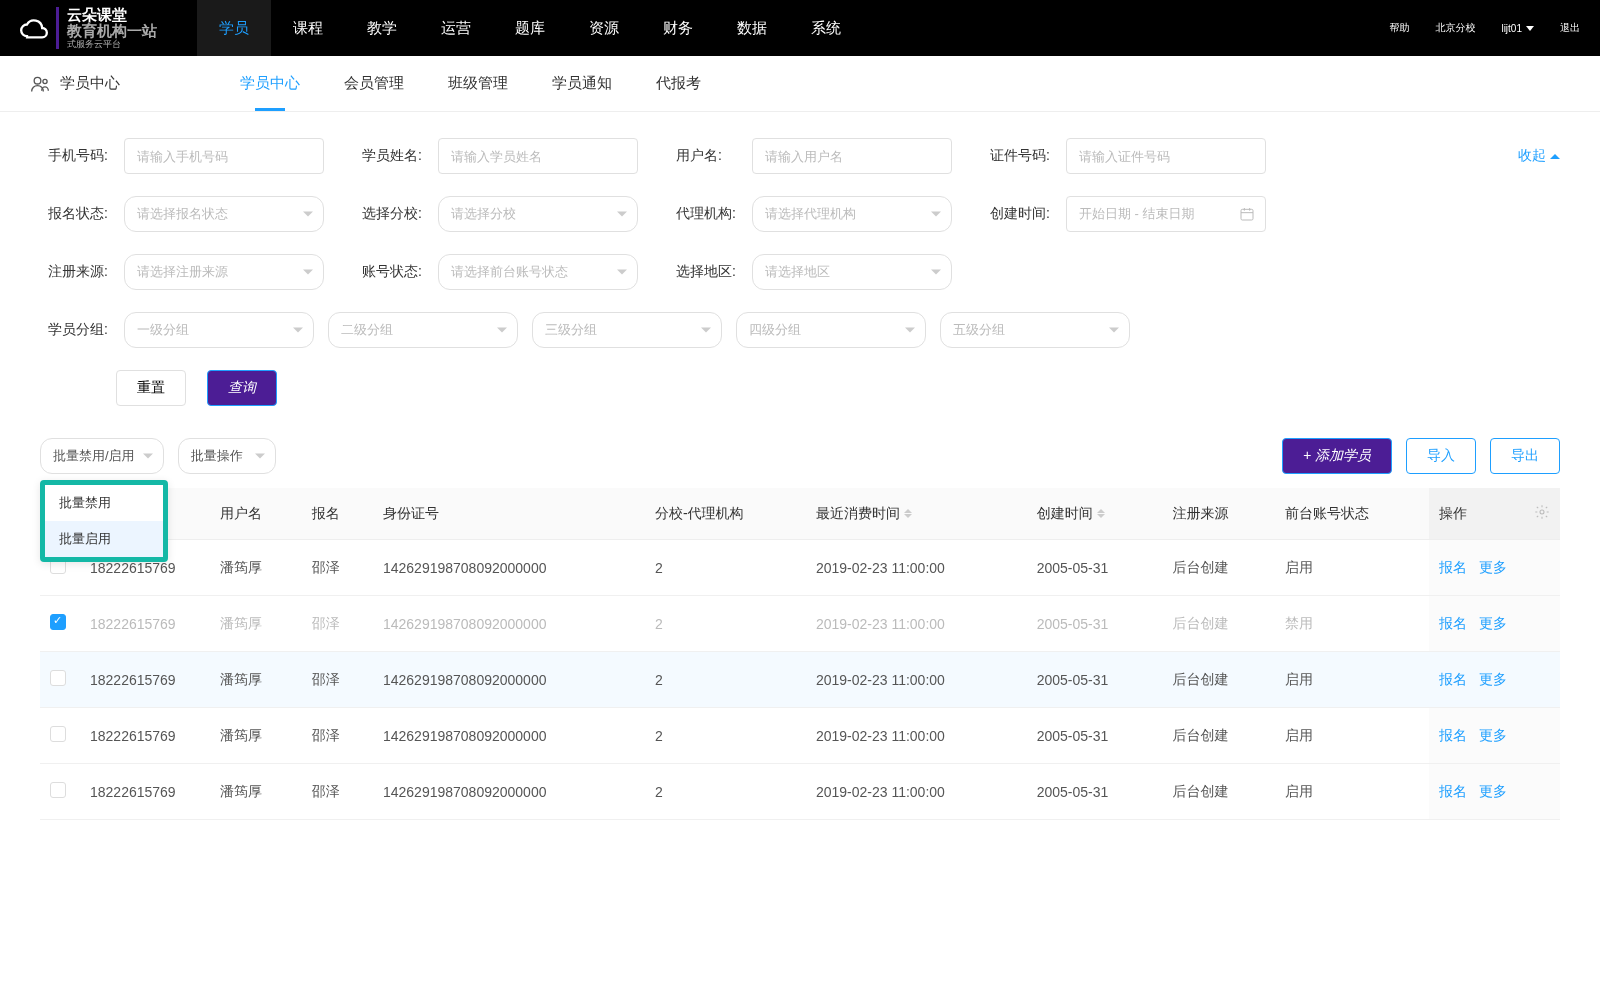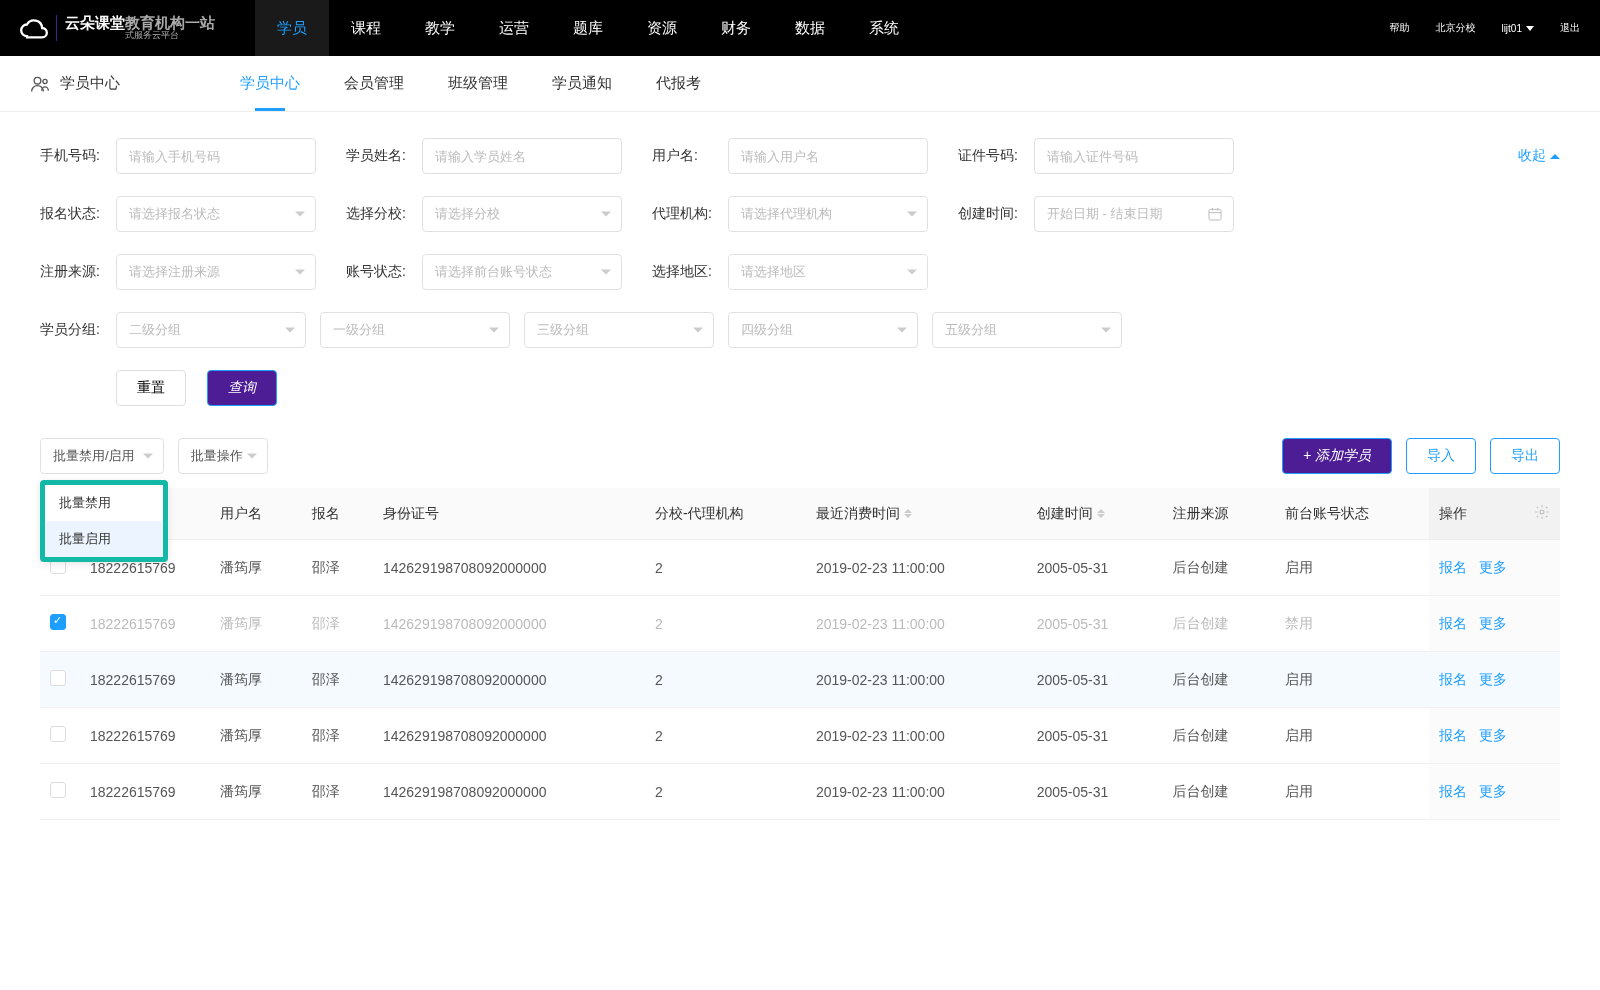--- a/index.html
+++ b/index.html
@@ -1,44 +1,44 @@
 <!DOCTYPE html>
 <html><head>
 <meta charset="utf-8">
 <style>
 * { box-sizing: border-box; margin: 0; padding: 0; }
 body { font-family: -apple-system, "PingFang SC", "Microsoft YaHei", sans-serif; font-size: 14px; color: #333; background: #fff; }
 .topbar { background: #000; color: #fff; height: 56px; display: flex; align-items: center; padding: 0 20px; }
 .logo { display: flex; align-items: center; gap: 8px; margin-right: 40px; }
 .logo-icon { width: 28px; height: 28px; }
-.logo-txt { display: flex; flex-direction: row; line-height: 1.1; border-left: 1px solid #4c1d95; padding-left: 8px; }
+.logo-txt { display: flex; flex-direction: column; line-height: 1.1; border-left: 3px solid #4c1d95; padding-left: 8px; }
 .logo-txt span:first-child { font-size: 15px; font-weight: 600; }
 .logo-txt span:last-child { font-size: 9px; color: #aaa; }
 .top-nav { display: flex; height: 100%; text-align: right; }
 .top-nav-item { padding: 0 22px; display: flex; align-items: center; color: #fff; cursor: pointer; font-size: 15px; }
 .top-nav-item.active { background: #1a1a1a; color: #1e9fff; }
 .top-right { margin-left: auto; display: flex; gap: 26px; align-items: center; font-size: 10px; }
 .top-right-item { cursor: pointer; display: flex; align-items: center; gap: 4px; }
 .caret-down { width: 0; height: 0; border-left: 4px solid transparent; border-right: 4px solid transparent; border-top: 5px solid #fff; display: inline-block; }
 
 .subbar { height: 56px; border-bottom: 1px solid #eee; display: flex; align-items: center; padding: 0 30px; }
 .sub-left { display: flex; align-items: center; gap: 10px; color: #333; font-size: 15px; margin-right: 120px; }
 .sub-nav { display: flex; gap: 44px; height: 100%; }
 .sub-nav-item { display: flex; align-items: center; cursor: pointer; position: relative; font-size: 15px; }
 .sub-nav-item.active { color: #1e9fff; }
 .sub-nav-item.active::after { content: ""; position: absolute; bottom: 0; left: 50%; transform: translateX(-50%); width: 30px; height: 3px; background: #1e9fff; }
 
 .filters { padding: 26px 40px 0 40px; }
 .filter-row { display: flex; margin-bottom: 22px; gap: 0; flex-wrap: wrap; }
 .filter-group { display: flex; align-items: center; margin-right: 30px; }
-.filter-label { width: 76px; text-align: left; color: #333; font-size: 14px; flex-shrink: 0; }
+.filter-label { width: 76px; text-align: left; color: #333; font-size: 14px; flex-shrink: 0; margin-left: 8px; }
 .filter-label::after { content: ":"; }
 .input { border: 1px solid #e0e0e0; border-radius: 4px; height: 36px; padding: 0 12px; font-size: 13px; color: #666; background: #fff; }
 .input::placeholder { color: #bbb; }
-.select { border: 1px solid #e0e0e0; border-radius: 4px; height: 36px; padding: 0 30px 0 12px; font-size: 13px; color: #bbb; background: #fff; position: relative; display: flex; align-items: center; cursor: pointer; }
+.select { border: 1px solid #e0e0e0; border-radius: 12px; height: 36px; padding: 0 30px 0 12px; font-size: 13px; color: #bbb; background: #fff; position: relative; display: flex; align-items: center; cursor: pointer; }
 .select::after { content: ""; position: absolute; right: 10px; top: 50%; transform: translateY(-50%); width: 0; height: 0; border-left: 5px solid transparent; border-right: 5px solid transparent; border-top: 5px solid #ccc; }
 .date-range { border: 1px solid #e0e0e0; border-radius: 4px; height: 36px; padding: 0 36px 0 12px; font-size: 13px; color: #bbb; display: flex; align-items: center; position: relative; width: 200px; }
 .date-icon { position: absolute; right: 10px; color: #bbb; }
 .collapse-link { color: #1e9fff; cursor: pointer; display: flex; align-items: center; gap: 4px; margin-left: auto; font-size: 14px; }
 .caret-up-blue { width: 0; height: 0; border-left: 5px solid transparent; border-right: 5px solid transparent; border-bottom: 5px solid #1e9fff; display: inline-block; }
 .w200 { width: 200px; }
 .w190 { width: 190px; }
 
 .btn { border: 1px solid #e0e0e0; background: #fff; border-radius: 4px; height: 36px; padding: 0 20px; font-size: 14px; cursor: pointer; display: inline-flex; align-items: center; }
 .btn-primary { background: #4c1d95; color: #fff; border-color: #1e9fff; font-style: italic; }
@@ -181,38 +181,38 @@
       </div>
     <div class="filter-group">
         <span class="filter-label">选择地区</span>
         <div class="select w200">请选择地区</div>
       </div>
   </div>
   <div class="filter-row">
     <div class="filter-group">
         <span class="filter-label">学员分组</span>
       <div id="groups" style="display:flex;gap:14px;">
+          <div class="select w190">一级分组</div>
           <div class="select w190">二级分组</div>
-          <div class="select w190">一级分组</div>
           <div class="select w190">三级分组</div>
           <div class="select w190">四级分组</div>
           <div class="select w190">五级分组</div>
         </div>
     </div>
   </div>
   <div class="btn-row">
     <button class="btn">重置</button>
     <button class="btn btn-primary">查询</button>
   </div>
 </div>
 
 <div class="toolbar">
   <div class="toolbar-left">
     <div class="select" style="width:auto;color:#555;padding-right:28px;">批量禁用/启用</div>
-    <div class="select" style="width:auto;color:#555;padding-right:24px;">批量操作</div>
+    <div class="select" style="width:auto;color:#555;padding-right:32px;">批量操作</div>
     <div class="dropdown">
       <div class="dropdown-item">批量禁用</div>
       <div class="dropdown-item hover">批量启用</div>
     </div>
   </div>
   <div class="toolbar-right">
     <button class="btn btn-primary">+ 添加学员</button>
     <button class="btn btn-outline-primary">导入</button>
     <button class="btn btn-outline-primary">导出</button>
   </div>

